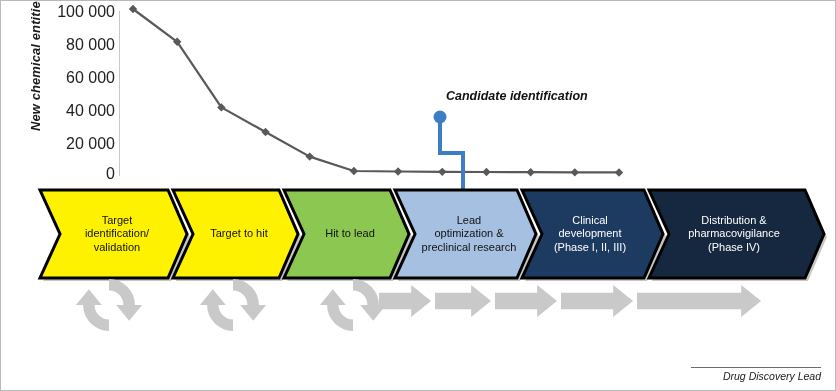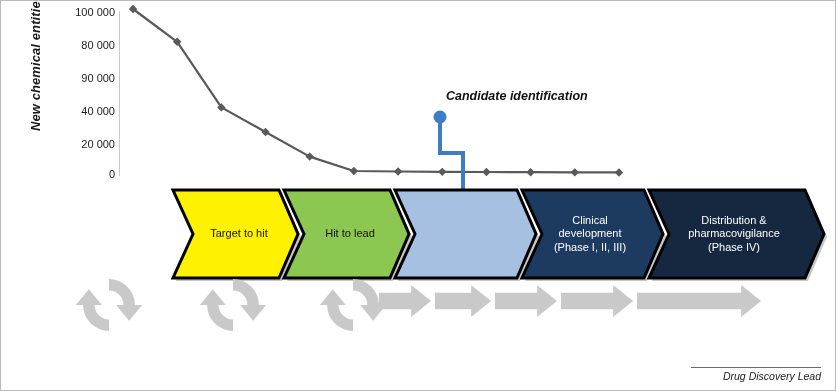--- a/index.html
+++ b/index.html
@@ -7,21 +7,21 @@
   #fig{position:relative;width:836px;height:391px;background:#fff;
        border:1px solid #b9b9b9;box-sizing:border-box;overflow:hidden;}
 
   
   #chart{position:absolute;left:0;top:0;width:660px;height:190px;}
   #yaxis-title{position:absolute;left:-46px;top:54px;width:160px;
      transform:rotate(-90deg);transform-origin:center center;
      font-size:13px;font-style:italic;font-weight:bold;color:#1a1a1a;
      text-align:center;letter-spacing:.1px;white-space:nowrap;}
   .ytick{position:absolute;right:0;width:66px;text-align:right;
-     font-size:11px;color:#222;line-height:10px;}
+     font-size:16px;color:#222;line-height:10px;}
   #ytick-wrap{position:absolute;left:48px;top:0;width:66px;height:180px;}
   #yaxis-line{position:absolute;left:118px;top:10px;width:1px;height:165px;background:#c8c8c8;}
   #plot{position:absolute;left:118px;top:0;width:520px;height:180px;}
   #plot svg{display:block;}
 
   
   #annot{position:absolute;left:420px;top:88px;width:230px;height:125px;}
   #annot-label{position:absolute;left:0px;top:0px;font-size:12.5px;
      font-style:italic;font-weight:bold;color:#111;white-space:nowrap;margin-left:25px;}
 
@@ -48,21 +48,21 @@
 
 <div id="fig">
 
   <div id="chart">
 
     <div id="yaxis-title">New chemical entities</div>
 
     <div id="ytick-wrap">
       <div class="ytick" style="top:6px">100 000</div>
       <div class="ytick" style="top:39px">80 000</div>
-      <div class="ytick" style="top:72px">90 000</div>
+      <div class="ytick" style="top:72px">60 000</div>
       <div class="ytick" style="top:105px">40 000</div>
       <div class="ytick" style="top:138px">20 000</div>
       <div class="ytick" style="top:168px">0</div>
     </div>
 
     <div id="yaxis-line"></div>
 
     <div id="plot">
       <svg id="series-svg" width="520" height="180" viewBox="0 0 520 180">
           <polyline points="14.0,8.0 58.2,40.8 102.4,106.4 146.5,131.0 190.7,155.6 234.9,170.0 279.1,170.5 323.3,170.9 367.5,171.0 411.6,171.2 455.8,171.3 500.0,171.4" fill="none" stroke="#595959" stroke-width="2.2" stroke-linejoin="round"></polyline>
@@ -85,20 +85,31 @@
   <div id="annot">
     <div id="annot-label">Candidate identification</div>
     <svg width="230" height="125" viewBox="0 0 230 125" style="position:absolute;left:0;top:0">
       <path d="M19,30 L19,64 L42,64 L42,115" fill="none" stroke="#3C7DC4" stroke-width="4"></path>
       <circle cx="19" cy="28" r="6.5" fill="#3C7DC4"></circle>
       <circle cx="42" cy="115" r="6.5" fill="#3C7DC4"></circle>
     </svg>
   </div>
 
   <div id="band">
+      <div class="chev" style="left: 37px; width: 152px;">
+        <svg width="152" height="94" viewBox="0 0 152 94">
+          <path d="M2,3 L130,3 L149,47 L130,91 L2,91 L22,47 Z" fill="rgba(0,0,0,0.22)" transform="translate(3,3)"></path>
+          <path d="M2,3 L130,3 L149,47 L130,91 L2,91 L22,47 Z" fill="#FFF200" stroke="#000000" stroke-width="3" stroke-linejoin="miter"></path>
+        </svg>
+        <div class="chev-label" style="left: 26px; width: 106px; color: rgb(17, 17, 17);">
+          <span style="white-space: pre-line;">Target
+identification/
+validation</span>
+        </div>
+      </div>
       <div class="chev" style="left: 170px; width: 130px;">
         <svg width="130" height="94" viewBox="0 0 130 94">
           <path d="M2,3 L108,3 L127,47 L108,91 L2,91 L22,47 Z" fill="rgba(0,0,0,0.22)" transform="translate(3,3)"></path>
           <path d="M2,3 L108,3 L127,47 L108,91 L2,91 L22,47 Z" fill="#FFF200" stroke="#000000" stroke-width="3" stroke-linejoin="miter"></path>
         </svg>
         <div class="chev-label" style="left: 26px; width: 84px; color: rgb(17, 17, 17);">
           <span style="white-space: pre-line;">Target to hit</span>
         </div>
       </div>
       <div class="chev" style="left: 281px; width: 130px;">
@@ -108,20 +119,25 @@
         </svg>
         <div class="chev-label" style="left: 26px; width: 84px; color: rgb(17, 17, 17);">
           <span style="white-space: pre-line;">Hit to lead</span>
         </div>
       </div>
       <div class="chev" style="left: 392px; width: 146px;">
         <svg width="146" height="94" viewBox="0 0 146 94">
           <path d="M2,3 L124,3 L143,47 L124,91 L2,91 L22,47 Z" fill="rgba(0,0,0,0.22)" transform="translate(3,3)"></path>
           <path d="M2,3 L124,3 L143,47 L124,91 L2,91 L22,47 Z" fill="#A5C0E1" stroke="#000000" stroke-width="3" stroke-linejoin="miter"></path>
         </svg>
+        <div class="chev-label" style="left: 26px; width: 100px; color: rgb(17, 17, 17);">
+          <span style="white-space: pre-line;">Lead
+optimization &amp;
+preclinical research</span>
+        </div>
       </div>
       <div class="chev" style="left: 519px; width: 146px;">
         <svg width="146" height="94" viewBox="0 0 146 94">
           <path d="M2,3 L124,3 L143,47 L124,91 L2,91 L22,47 Z" fill="rgba(0,0,0,0.22)" transform="translate(3,3)"></path>
           <path d="M2,3 L124,3 L143,47 L124,91 L2,91 L22,47 Z" fill="#1D3A61" stroke="#000000" stroke-width="3" stroke-linejoin="miter"></path>
         </svg>
         <div class="chev-label" style="left: 20px; width: 100px; color: rgb(255, 255, 255);">
           <span style="white-space: pre-line;">Clinical
 development
 (Phase I, II, III)</span>

